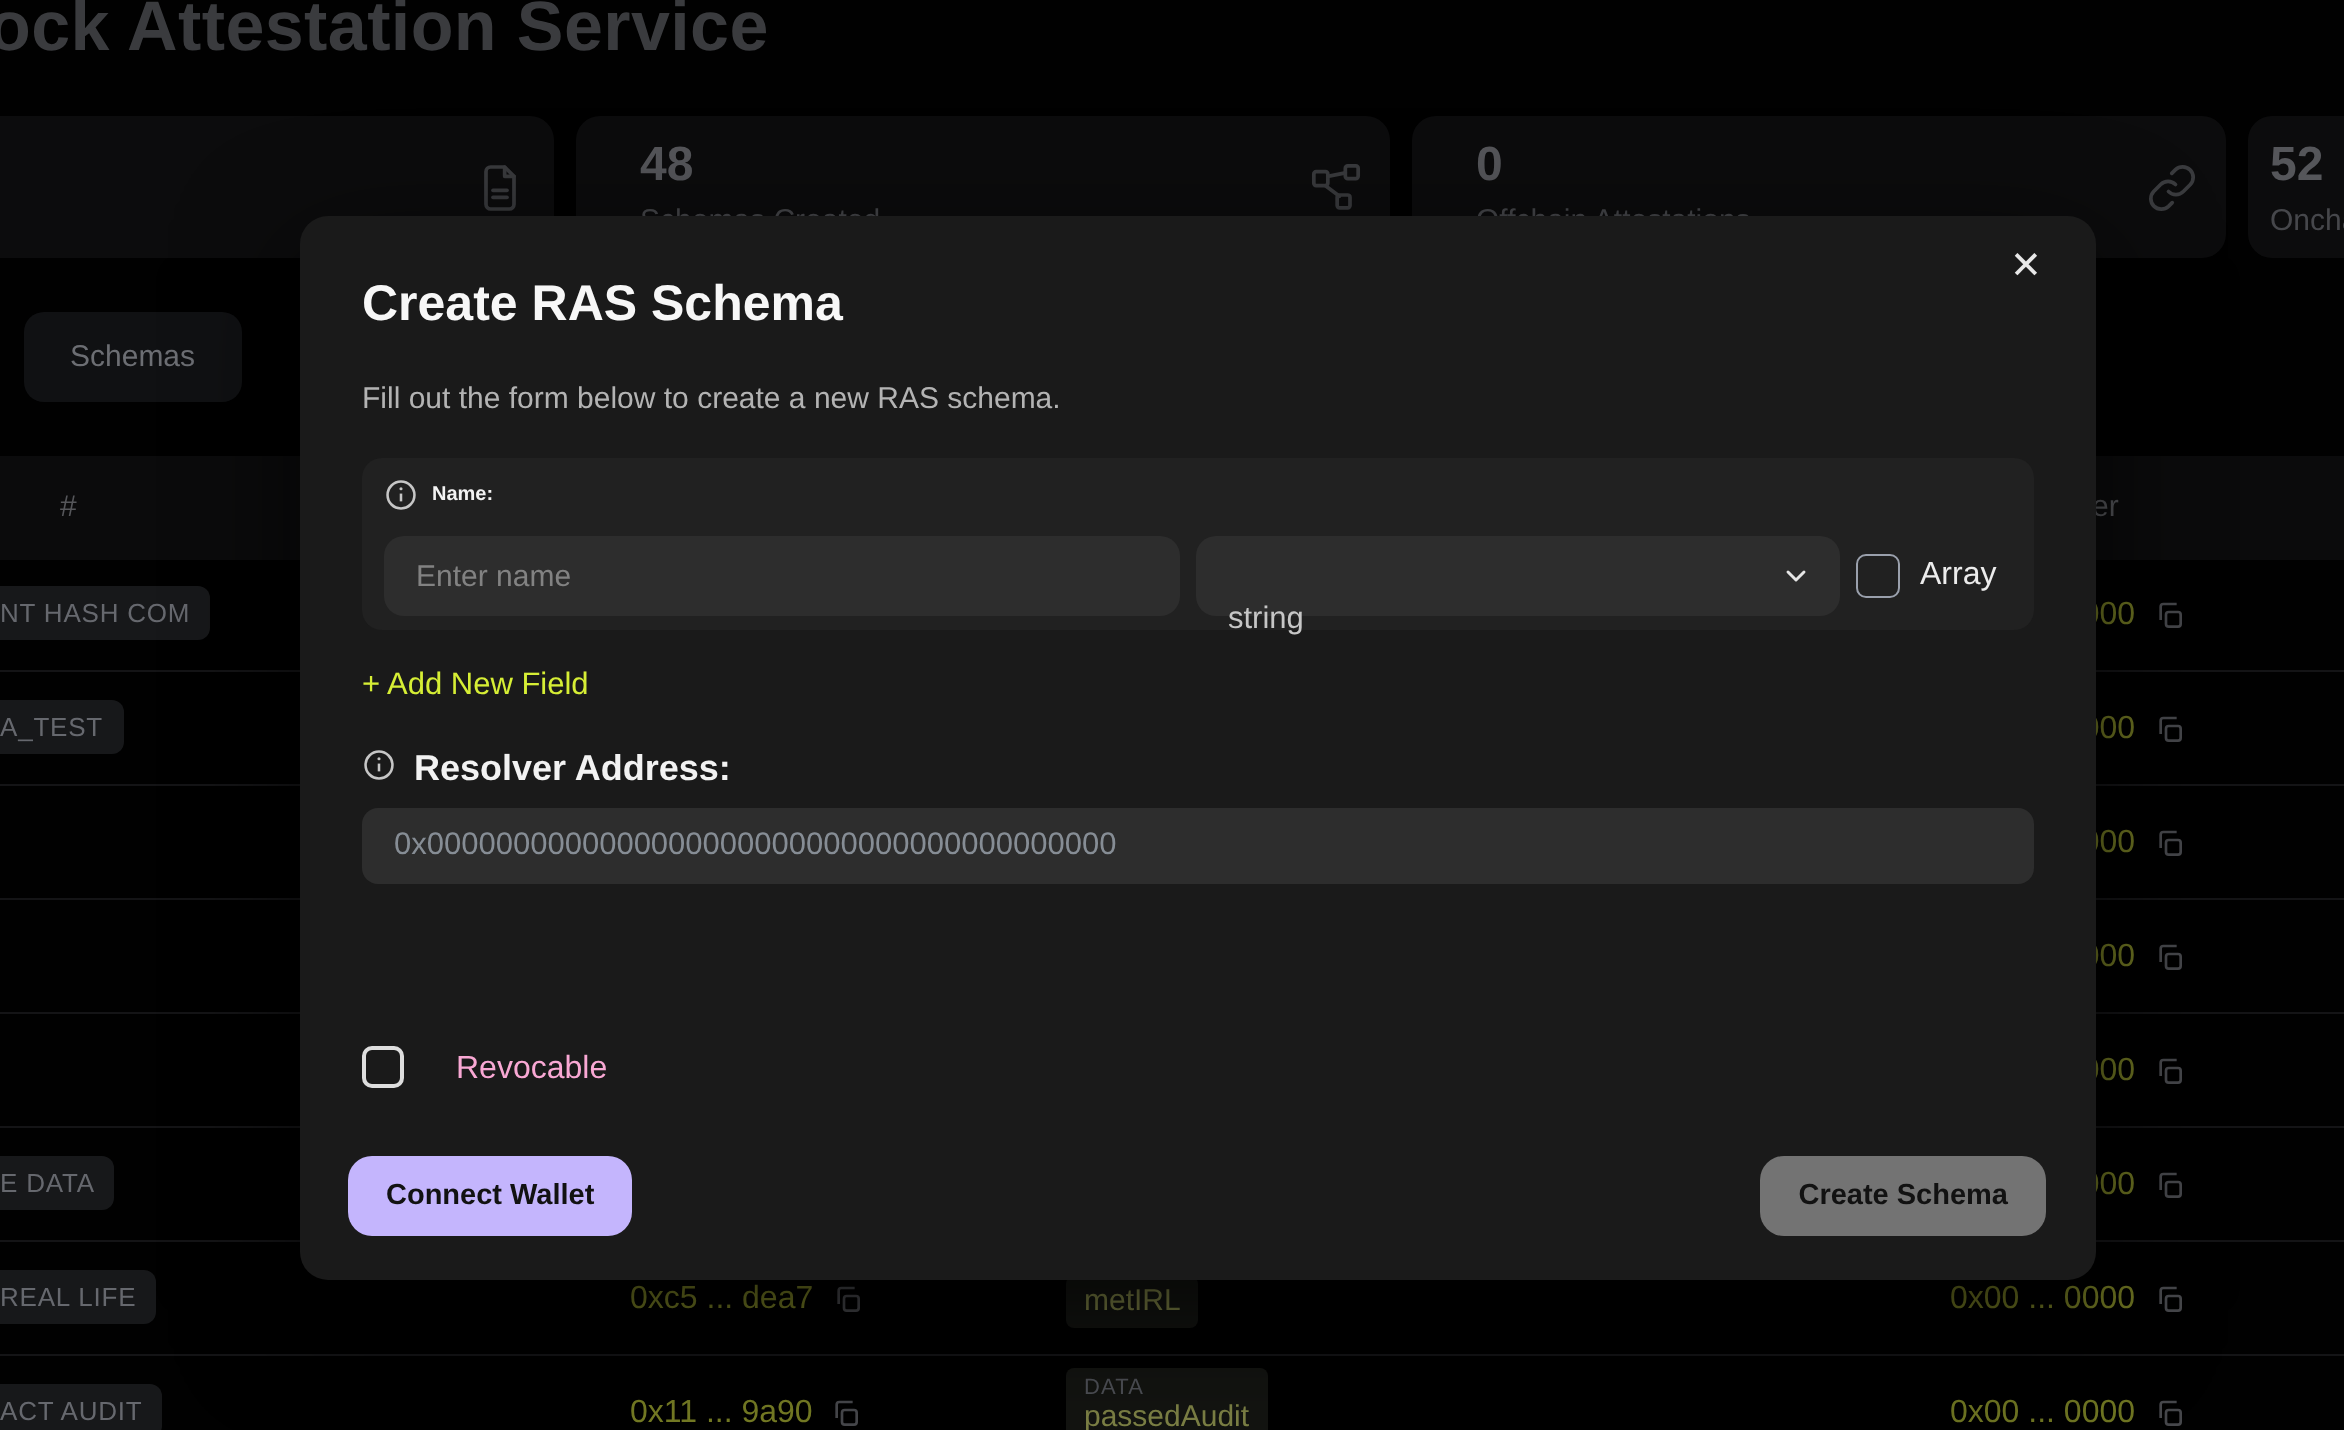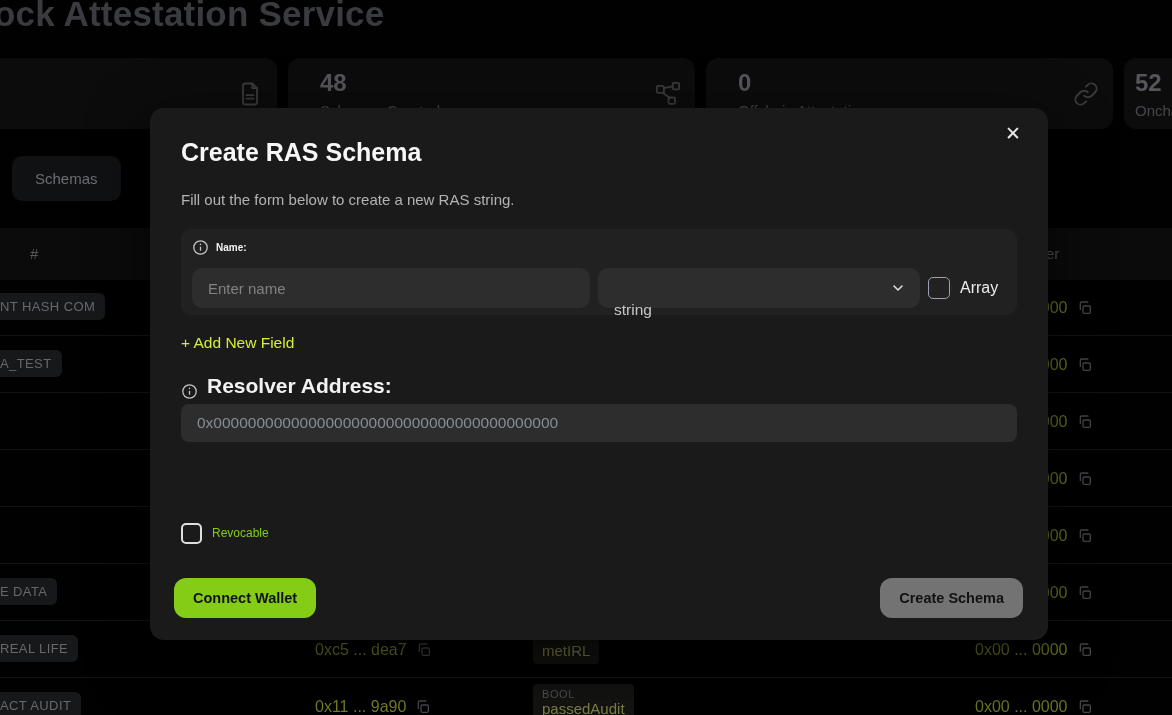--- a/index.html
+++ b/index.html
@@ -60,32 +60,32 @@
     padding:0 14px 0 16px; cursor:pointer; }
   .select-box .sel-val { font-size:15.5px; color:#c6c6c6;margin-top:44px; }
   .chev { width:16px; height:16px; color:#e6e6e6; }
   .chev svg { width:16px; height:16px; }
   .chk { border-radius:5px; background:transparent; cursor:pointer; }
   .chk-array { position:absolute; left:747px; top:48px; width:22px; height:22px; border:1.5px solid #9aa0ac; }
   .chk-array-label { position:absolute; left:779px; top:50px; font-size:16px; color:#ececec; }
 
   .add-field { position:absolute; left:31px; top:226px; font-size:15.5px; font-weight:500;
     color:#d6ee35; cursor:pointer; }
-  .resolver-label { position:absolute; left:31px; top:266px; display:flex; align-items:flex-end; gap:9px;
-    font-size:21px; font-weight:700; color:#f2f2f2; }
+  .resolver-label { position:absolute; left:31px; top:266px; display:flex; align-items:flex-start; gap:9px;
+    font-size:18px; font-weight:700; color:#f2f2f2; }
   .resolver-input { left:31px; top:296px; width:836px; height:38px; border-radius:8px; font-size:15.5px; }
   .resolver-input::placeholder { color:#868d95; }
   .helper { position:absolute; left:34px; top:346px; width:792px; font-size:14px; line-height:20px;
     color:#aaaaaa; }
   .chk-revocable { position:absolute; left:31px; top:415px; width:21px; height:21px; border:2px solid #dedede; }
-  .chk-rev-label { position:absolute; left:62px; top:418px; font-size:12px; color:#84cc16; }
+  .chk-rev-label { position:absolute; left:78px; top:418px; font-size:16px; color:#f9a8d4; }
 
   .btn { position:absolute; top:470px; height:40px; border:none; border-radius:12px; padding:0 19px;
     font-size:14.5px; font-weight:600; font-family:"Liberation Sans",sans-serif; cursor:pointer; color:#121212; }
-  .btn-connect { left:24px; background:#84cc16; }
+  .btn-connect { left:24px; background:#c4b5fd; }
   .btn-create { right:25px; background:#737373; }
 </style>
 </head>
 <body>
 
 <div class="stage">
 
   <div class="page-title">ock Attestation Service</div>
 
   <div class="stat-card" style="left:-130px;">
@@ -216,36 +216,36 @@
   <div class="t-row" style="top:679px;">
     <span class="name-badge">ACT AUDIT</span>
     <span class="uid-cell">
         <span>0x11 ... 9a90</span>
       <span class="copy-ic"><svg viewBox="0 0 24 24" fill="none" stroke="currentColor" stroke-width="2">
             <rect x="9" y="9" width="11" height="11" rx="2"></rect>
             <path d="M5 15V5a2 2 0 0 1 2-2h10"></path>
           </svg></span>
     </span>
     <span class="type-badge" style="top:5px;">
-      <span class="ftype">BOOL</span>
+      <span class="ftype">DATA</span>
       <span class="fname">passedAudit</span>
     </span>
     <span class="res-cell">
         <span>0x00 ... 0000</span>
       <span class="copy-ic"><svg viewBox="0 0 24 24" fill="none" stroke="currentColor" stroke-width="2">
             <rect x="9" y="9" width="11" height="11" rx="2"></rect>
             <path d="M5 15V5a2 2 0 0 1 2-2h10"></path>
           </svg></span>
     </span>
   </div>
 
   <div class="modal">
     <span class="close-x">✕</span>
     <div class="m-title">Create RAS Schema</div>
-    <div class="m-sub">Fill out the form below to create a new RAS string.</div>
+    <div class="m-sub">Fill out the form below to create a new RAS schema.</div>
 
     <div class="fields-panel">
       <span class="f-label" style="left:11px;">
         <span class="info-ic">
           <svg viewBox="0 0 24 24" fill="none" stroke="currentColor" stroke-width="1.8">
               <circle cx="12" cy="12" r="9.5"></circle>
               <line x1="12" y1="11" x2="12" y2="16.5"></line>
               <circle cx="12" cy="7.6" r="1.1" fill="currentColor" stroke="none"></circle>
             </svg>
         </span>

